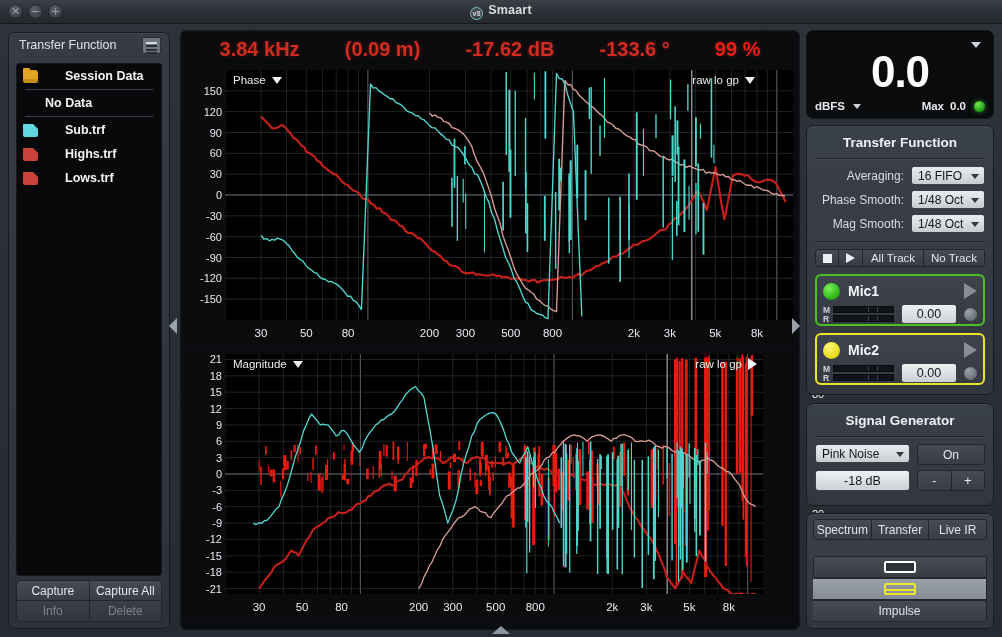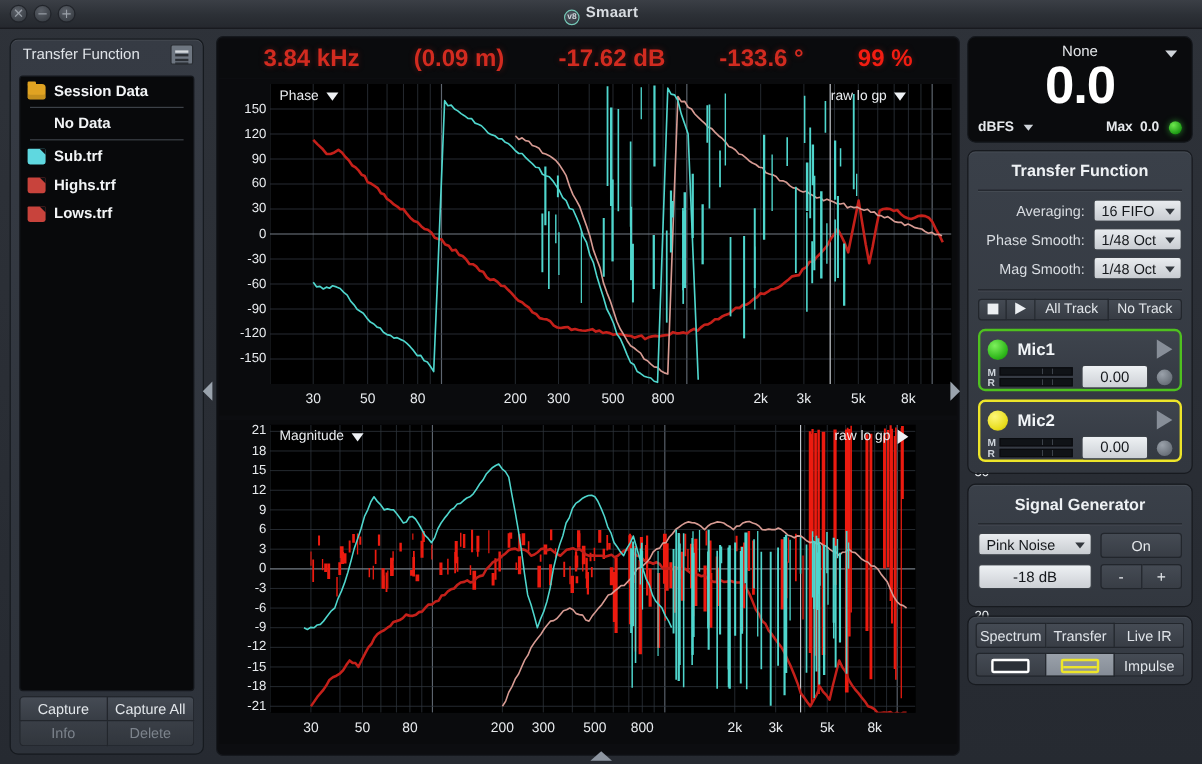--- a/index.html
+++ b/index.html
@@ -63,21 +63,21 @@
   #hamburger i { display:block; height:2px; background:#2b2f35; margin:1.5px 1px; }
   #hamburger i:first-child { background:#d4d8dd; }
 
   #sb-list {
     position:absolute; left:7px; top:30px; right:7px; bottom:52px;
     background:#08090b; border:1px solid #14171c; border-radius:3px;
     overflow:hidden;
   }
   .sb-row {
     display:flex; align-items:center; height:24px; padding:0 6px;
-    color:#f2f4f6; font-size:12.5px; font-weight:bold;
+    color:#f2f4f6; font-size:12.5px; font-weight:bold;gap:20px;
   }
   .sb-sep { height:1px; background:#3c4148; margin:1px 8px; }
   .ficon { width:15px; height:13px; margin-right:7px; flex:none; border-radius:1px 1px 2px 2px; }
   .ficon.folder {
     background:#e0a322; border-radius:1px 3px 2px 2px;
     box-shadow: inset 0 -4px 0 rgba(0,0,0,.12);
     position:relative;
   }
   .ficon.folder::before{
     content:""; position:absolute; left:0; top:-2px; width:7px; height:3px;
@@ -296,21 +296,21 @@
   #modebox { margin-top:7px; padding:5px 6px 6px; }
   .mode-row { display:flex; }
   .mode-tab {
     flex:1; height:21px; line-height:20px; text-align:center;
     color:#dfe3e8; font-size:12px;
     background: linear-gradient(180deg,#454b54,#383d45);
     border:1px solid #22262c; border-left:none;
   }
   .mode-tab:first-child { border-left:1px solid #22262c; border-radius:3px 0 0 3px; }
   .mode-tab:last-child { border-radius:0 3px 3px 0; }
-  .mode-row.second { margin-top:4px; }
+  .mode-row.second { margin-top:16px;flex-direction:column; }
   .mode-row.second .mode-tab { height:20px; }
   .view-ico { display:inline-block; width:32px; height:12px; vertical-align:-2px;
     border:2px solid #fff; border-radius:2px; background:#2b3037; }
   .view-ico.split { border-color:#ede52a; background:#8e949c;
     box-shadow: inset 0 0 0 1px #8e949c; position:relative; }
   .view-ico.split::after { content:""; position:absolute; left:0; right:0; top:4px; height:2px; background:#ede52a; }
   .mode-tab.active { background: linear-gradient(180deg,#9aa1aa,#858c96); }
 </style>
 </head>
 <body>
@@ -839,21 +839,20 @@
   <div class="splitter" id="split-right">
       <div class="arr-r"></div>
     </div>
   <div class="splitter" id="split-bot">
       <div class="arr-u"></div>
     </div>
 
   <div id="rightpanel">
 
     <div id="levelbox">
-      <div id="lvl-src">None</div>
       <div id="lvl-src-arrow"></div>
       <div id="lvl-value">0.0</div>
       <div id="lvl-bottom">
         <span>dBFS</span>
         <span id="lvl-unit-arrow"></span>
         <span id="lvl-max-label">Max</span>
         <span>0.0</span>
         <span id="lvl-led"></span>
       </div>
     </div>

